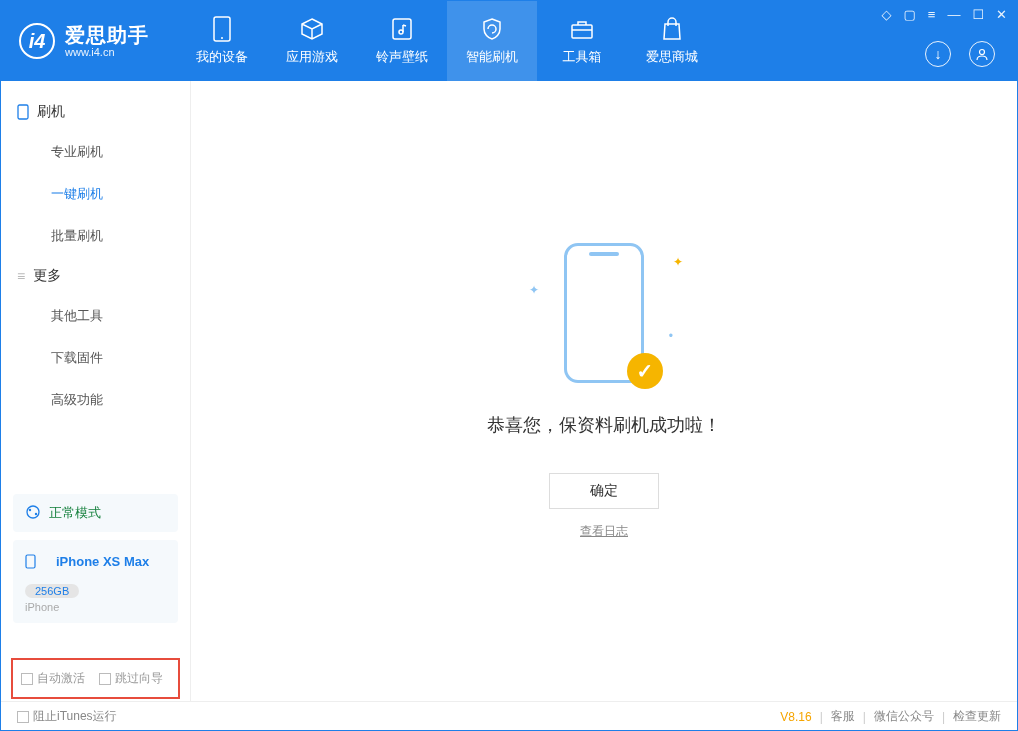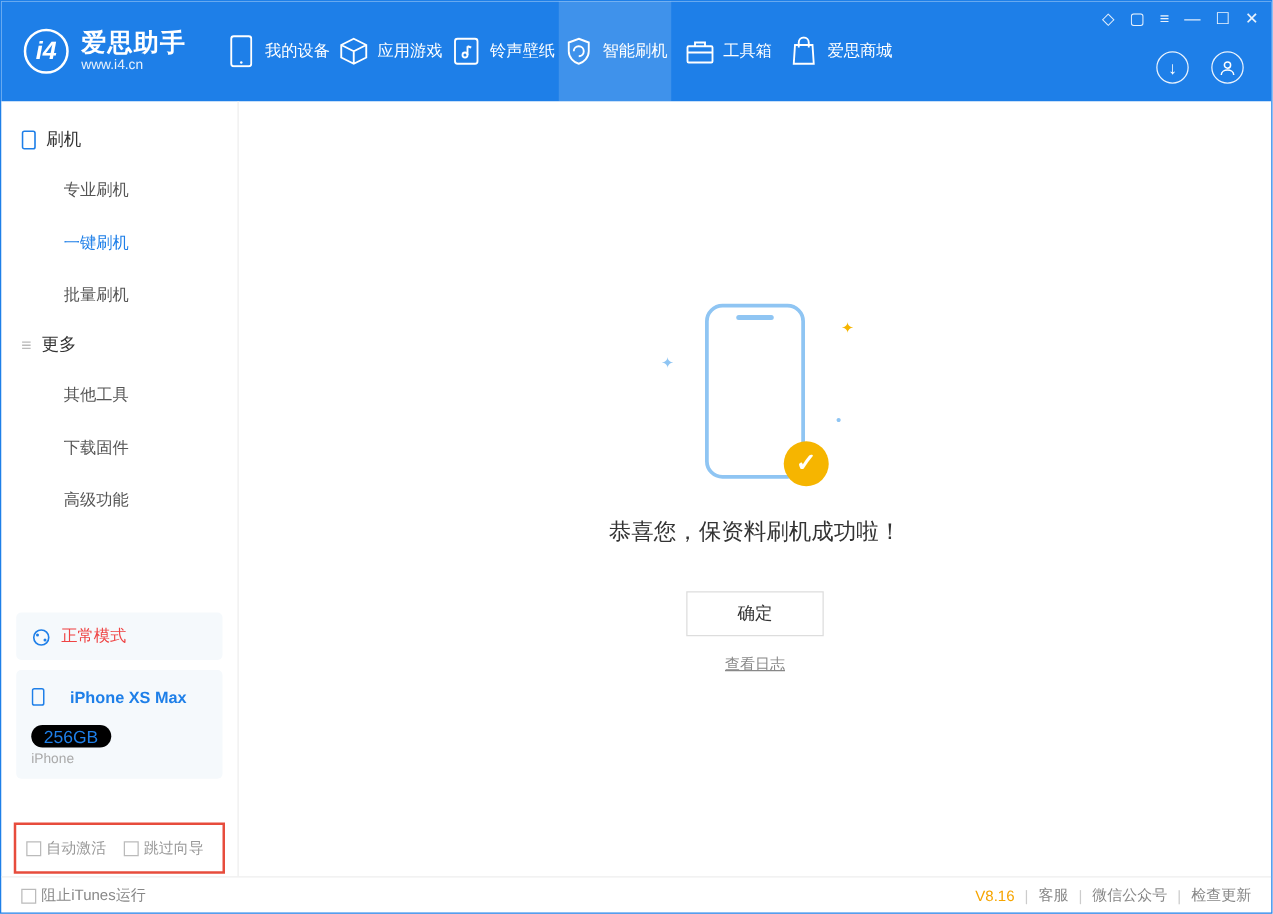--- a/index.html
+++ b/index.html
@@ -4,36 +4,36 @@
 <style>
 * { margin: 0; padding: 0; box-sizing: border-box; font-family: "Microsoft YaHei", "PingFang SC", sans-serif; }
 body { background: #fff; width: 1018px; height: 731px; overflow: hidden; border: 1px solid #1e7fe8; }
 .header { height: 80px; background: linear-gradient(to right, #1e7fe8, #1e7fe8); display: flex; align-items: center; color: #fff; position: relative; }
 .logo-area { display: flex; align-items: center; padding: 0 18px; gap: 10px; }
 .logo-circle { width: 36px; height: 36px; border: 2px solid #fff; border-radius: 50%; display: flex; align-items: center; justify-content: center; font-size: 20px; font-weight: bold; font-style: italic; }
 .logo-text { line-height: 1.1; }
 .logo-title { font-size: 20px; font-weight: bold; letter-spacing: 1px; }
 .logo-sub { font-size: 11px; opacity: 0.9; }
 .nav { display: flex; height: 100%; margin-left: 10px; }
-.nav-item { width: 90px; display: flex; align-items: center; justify-content: center; cursor: pointer; gap: 6px; font-size: 13px; }
+.nav-item { width: 90px; display: flex; flex-direction: column; align-items: center; justify-content: center; cursor: pointer; gap: 6px; font-size: 13px; }
 .nav-item.active { background: rgba(255,255,255,0.15); }
 .nav-icon { width: 26px; height: 26px; display:flex; align-items:center; justify-content:center;}
 .win-controls { position: absolute; right: 10px; top: 6px; display: flex; gap: 12px; font-size: 13px; }
 .win-controls span { cursor: pointer; opacity: 0.9; }
 .header-right-icons { position: absolute; right: 22px; bottom: 14px; display: flex; gap: 18px; }
 .circ-icon { width: 26px; height: 26px; border: 1.5px solid rgba(255,255,255,0.9); border-radius: 50%; display: flex; align-items: center; justify-content: center; cursor: pointer; font-size:14px; }
 .body-area { display: flex; height: 620px; }
 .sidebar { width: 190px; border-right: 1px solid #eee; padding-top: 12px; position: relative; }
 .sb-section-title { display: flex; align-items: center; gap: 8px; padding: 10px 16px; color: #333; font-size: 14px; font-weight: 500; }
 .sb-item { padding: 12px 16px 12px 50px; font-size: 13px; color: #555; cursor: pointer; }
 .sb-item.active { color: #1e7fe8; }
 .device-box { margin: 8px 12px; background: #f5f9fc; border-radius: 4px; padding: 10px 12px; }
-.mode-box { display:flex; align-items:flex-end; gap:8px; color:#ef4444; font-size:13px;}
+.mode-box { display:flex; align-items:flex-start; gap:8px; color:#15803d; font-size:13px;}
 .dev-name { color: #1e7fe8; font-size: 13px; font-weight: bold; margin-top: 4px; display:flex; align-items:center; gap:20px;}
-.dev-cap { display: inline-block; background: #000000; color: #1e7fe8; border-radius: 10px; padding: 1px 10px; font-size: 14px; margin-top: 15px; }
+.dev-cap { display: inline-block; background: #e5e5e5; color: #1e7fe8; border-radius: 10px; padding: 1px 10px; font-size: 11px; margin-top: 15px; }
 .dev-type { color: #aaa; font-size: 11px; margin-top: 2px; }
 .check-row { border: 2px solid #e74c3c; margin: 2px 10px; padding: 10px 8px; display: flex; gap: 14px; align-items:center;}
 .chk { display: flex; align-items: center; gap: 4px; font-size: 12px; color: #999; cursor: pointer; }
 .chk-box { width: 12px; height: 12px; border: 1px solid #bbb; }
 .main { flex: 1; position: relative; display: flex; flex-direction: column; align-items: center; justify-content: center; }
 .illust { width: 110px; height: 150px; position: relative; margin-bottom: 20px; }
 .phone { width: 80px; height: 140px; border: 3px solid #8fc5f3; border-radius: 14px; margin: 0 auto; position: relative; background:#fff;}
 .phone::before { content:""; position:absolute; top:6px; left:50%; transform:translateX(-50%); width:30px; height:4px; background:#8fc5f3; border-radius:2px;}
 .check-badge { position: absolute; right: -4px; bottom: 4px; width: 36px; height: 36px; background: #f6b500; border-radius: 50%; display:flex; align-items:center; justify-content:center; color:#fff; font-size:20px; font-weight:bold;}
 .sparkle { position:absolute; color:#8fc5f3; font-size:12px;}

